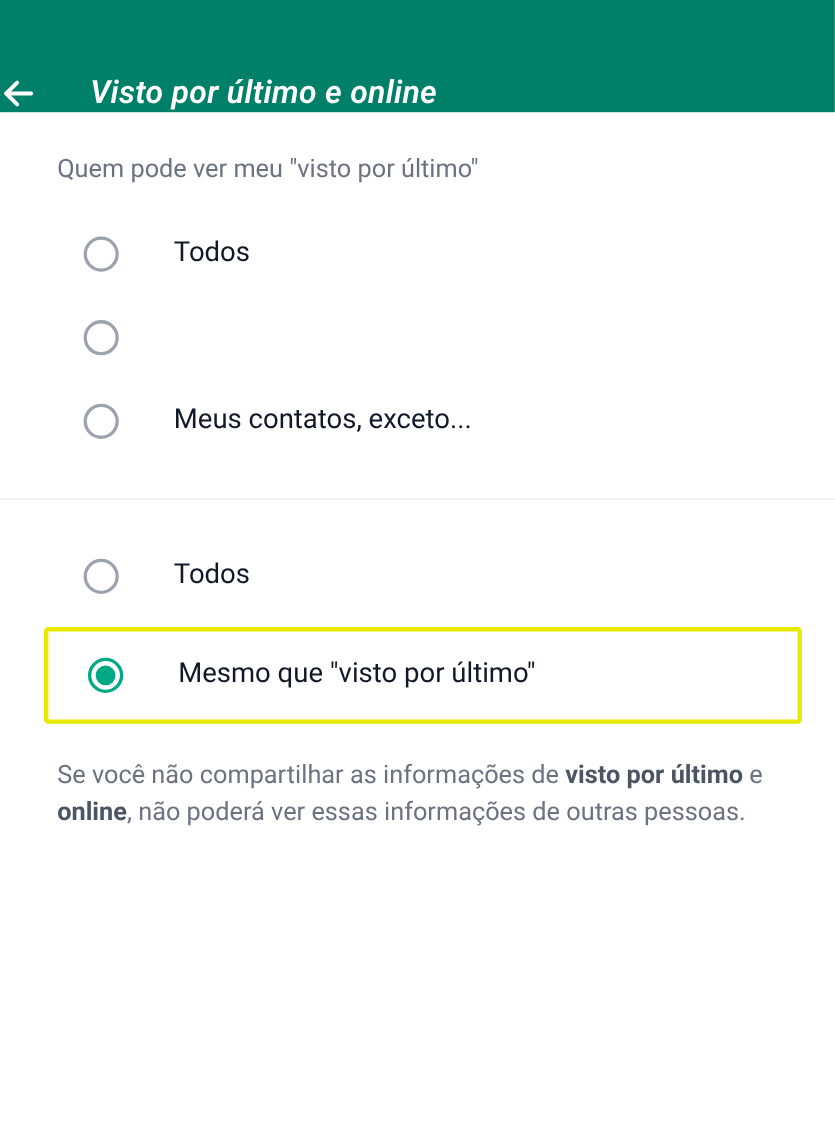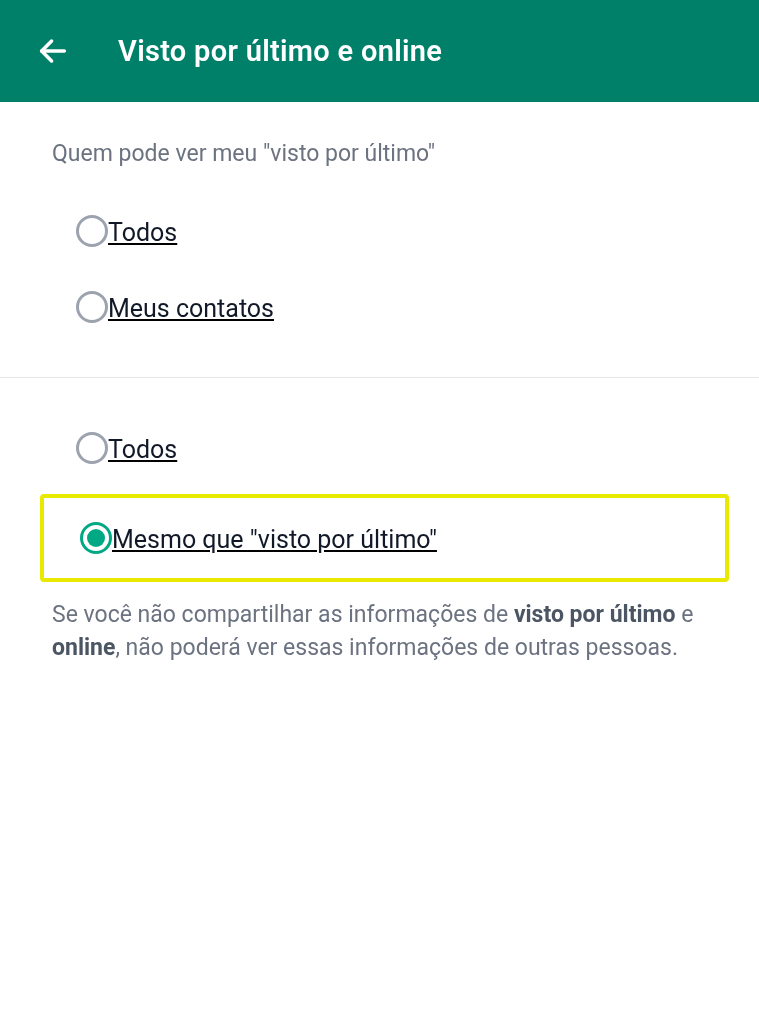--- a/index.html
+++ b/index.html
@@ -11,23 +11,23 @@
       font-family: -apple-system, BlinkMacSystemFont, 'Segoe UI', Roboto, Helvetica, Arial, sans-serif;
       background: #ffffff;
       width: 759px;
       height: 1024px;
       overflow: hidden;
     }
     .header {
       background: #008069;
       height: 102px;
       display: flex;
-      align-items: center;
-      padding-left: 36px;
+      align-items: flex-end;
       gap: 48px;
+      font-style: italic;
     }
     .back-arrow {
       color: #ffffff;
       cursor: pointer;
       display: flex;
       align-items: center;
     }
     .back-arrow svg {
       width: 34px;
       height: 34px;
@@ -47,24 +47,24 @@
       padding-left: 52px;
       padding-right: 52px;
       margin-bottom: 26px;
     }
     .radio-group {
       padding-left: 76px;
       padding-right: 52px;
     }
     .radio-option {
       display: flex;
-      align-items: flex-end;
+      align-items: flex-start;
+      gap: 50px;
       padding: 22px 0;
       cursor: pointer;
-      text-decoration: underline;
     }
     .radio-button {
       width: 32px;
       height: 32px;
       border-radius: 50%;
       border: 3px solid #9ca3af;
       display: flex;
       align-items: center;
       justify-content: center;
       flex-shrink: 0;
@@ -98,21 +98,21 @@
     }
     .highlighted .radio-option {
       padding: 10px 0;
     }
     .footer-text {
       color: #6b7280;
       font-size: 23px;
       line-height: 1.45;
       padding-left: 52px;
       padding-right: 52px;
-      margin-top: 16px;
+      margin-top: 30px;
     }
     .bold {
       font-weight: 700;
       color: #4b5563;
     }
     .section2 {
       padding-top: 0;
     }
     .radio-group2 {
       padding-left: 76px;
@@ -136,21 +136,24 @@
 <div class="content">
   <div class="section-title">Quem pode ver meu "visto por último"</div>
 
   <div class="radio-group">
     <div class="radio-option">
       <div class="radio-button"></div>
       <div class="radio-label">Todos</div>
     </div>
     <div class="radio-option">
       <div class="radio-button"></div>
-      <div class="radio-label">Meus contatos</div>
+    </div>
+    <div class="radio-option">
+      <div class="radio-button"></div>
+      <div class="radio-label">Meus contatos, exceto...</div>
     </div>
   </div>
 
   <div class="divider"></div>
 
   <div class="section2">
 
     <div class="radio-group2">
       <div class="radio-option">
         <div class="radio-button"></div>

